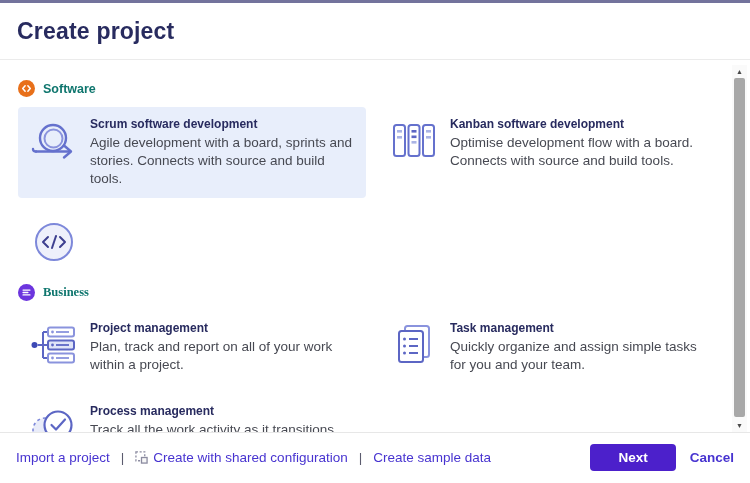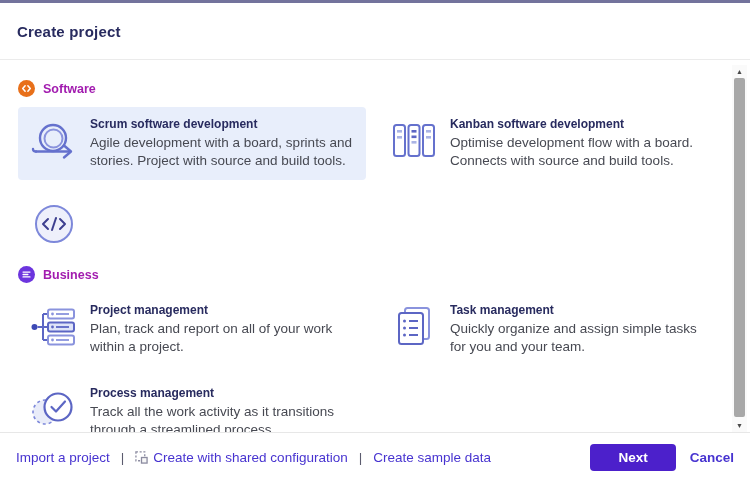--- a/index.html
+++ b/index.html
@@ -2,30 +2,30 @@
 <html><head>
 <meta charset="utf-8">
 <style>
   * { margin:0; padding:0; box-sizing:border-box; }
   html,body { width:750px; height:483px; overflow:hidden; background:#fff;
               font-family:"Liberation Sans", sans-serif; }
   .dialog { position:relative; width:750px; height:483px; background:#fff;
             border-top:3px solid #73739c; }
   .header { height:57px; display:flex; align-items:center; padding-left:17px;
             border-bottom:1px solid #ebebeb; }
-  .header h1 { font-size:15px; font-weight:bold; color:#282b5f; letter-spacing:.2px;text-align:center; }
+  .header h1 { font-size:23px; font-weight:bold; color:#282b5f; letter-spacing:.2px;text-align:center; }
 
   .content { position:absolute; top:61px; left:0; right:24px; padding:14px 0 0 18px; }
 
   .section-header { display:flex; align-items:center; gap:8px; margin:2px 0 10px 0; }
   .badge { width:17px; height:17px; border-radius:50%; display:flex;
            align-items:center; justify-content:center; flex:none; }
   .badge.software { background:#e8701a; }
   .badge.business { background:#6c35de; }
-  .section-label { font-size:12.5px; font-weight:bold; color:#a21caf; }
+  .section-label { font-size:12.5px; font-weight:bold; color:#0f766e; }
 
   .grid { display:grid; grid-template-columns:348px 348px; column-gap:12px;
           row-gap:8px; margin-bottom:10px; }
 
   .card { display:flex; align-items:flex-start; gap:10px; padding:10px 10px;
           border-radius:4px; cursor:pointer; }
   .card.selected { background:#e8eefb; }
   .card-icon { width:52px; flex:none; display:flex; justify-content:center; padding-top:2px; }
   .card-title { font-size:12px; font-weight:bold; color:#282b5f; margin-bottom:3px; }
   .card-desc { font-size:13.5px; color:#474952; line-height:18px; }
@@ -81,21 +81,21 @@
           <svg width="46" height="44" viewBox="0 0 46 44">
             <circle cx="22" cy="19" r="13" fill="none" stroke="#6571cd" stroke-width="2.4"></circle>
             <circle cx="22.5" cy="19.5" r="9" fill="none" stroke="#8a93dd" stroke-width="2"></circle>
             <path d="M5 32.5 q-3 0 -3 -2.5" fill="none" stroke="#6571cd" stroke-width="2.4" stroke-linecap="round"></path>
             <line x1="5" y1="32.5" x2="39" y2="32.5" stroke="#6571cd" stroke-width="2.4" stroke-linecap="round"></line>
             <polyline points="33,26.5 40,32.5 33,38.5" fill="none" stroke="#6571cd" stroke-width="2.4" stroke-linecap="round" stroke-linejoin="round"></polyline>
           </svg>
         </span>
         <div class="card-text">
           <div class="card-title">Scrum software development</div>
-          <div class="card-desc">Agile development with a board, sprints and stories. Project with source and build tools.</div>
+          <div class="card-desc">Agile development with a board, sprints and stories. Connects with source and build tools.</div>
         </div>
       </div>
 
       <div class="card">
         <span class="card-icon">
           <svg width="44" height="42" viewBox="0 0 44 42">
             <rect x="2" y="6" width="11" height="31" rx="2.5" fill="#fff" stroke="#6571cd" stroke-width="2"></rect>
             <rect x="16.5" y="6" width="11" height="31" rx="2.5" fill="#fff" stroke="#6571cd" stroke-width="2"></rect>
             <rect x="31" y="6" width="11" height="31" rx="2.5" fill="#fff" stroke="#6571cd" stroke-width="2"></rect>
             <rect x="5" y="11" width="5" height="2.6" fill="#aab4e5"></rect>
@@ -121,21 +121,21 @@
             <circle cx="22" cy="22" r="18" fill="#eef0fb" stroke="#7d88da" stroke-width="2"></circle>
             <polyline points="16,17 11,22 16,27" fill="none" stroke="#3d3f8f" stroke-width="2" stroke-linecap="round" stroke-linejoin="round"></polyline>
             <line x1="24" y1="16" x2="20" y2="28" stroke="#3d3f8f" stroke-width="2" stroke-linecap="round"></line>
             <polyline points="28,17 33,22 28,27" fill="none" stroke="#3d3f8f" stroke-width="2" stroke-linecap="round" stroke-linejoin="round"></polyline>
           </svg>
         </span>
       </div>
       <div></div>
     </div>
 
-    <div class="section-header" style="">
+    <div class="section-header" style="font-family:Liberation Serif, serif;">
       <span class="badge business">
         <svg width="11" height="11" viewBox="0 0 16 16">
           <line x1="3" y1="4.5" x2="13" y2="4.5" stroke="#fff" stroke-width="2" stroke-linecap="round"></line>
           <line x1="3" y1="8" x2="10" y2="8" stroke="#fff" stroke-width="2" stroke-linecap="round"></line>
           <line x1="3" y1="11.5" x2="13" y2="11.5" stroke="#fff" stroke-width="2" stroke-linecap="round"></line>
         </svg>
       </span>
       <span class="section-label">Business</span>
     </div>
 

